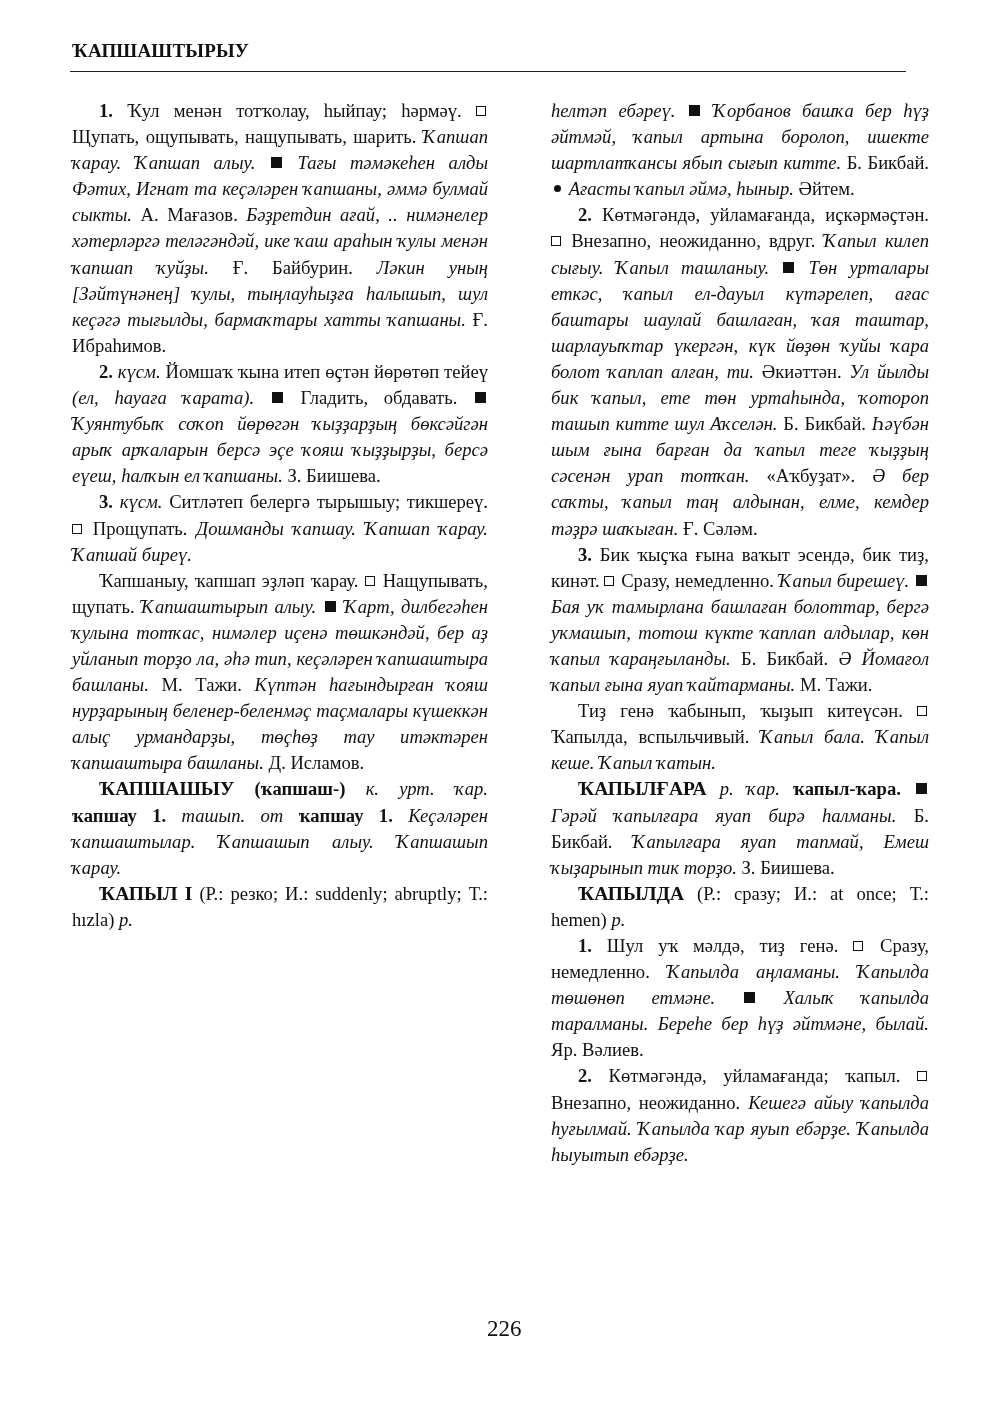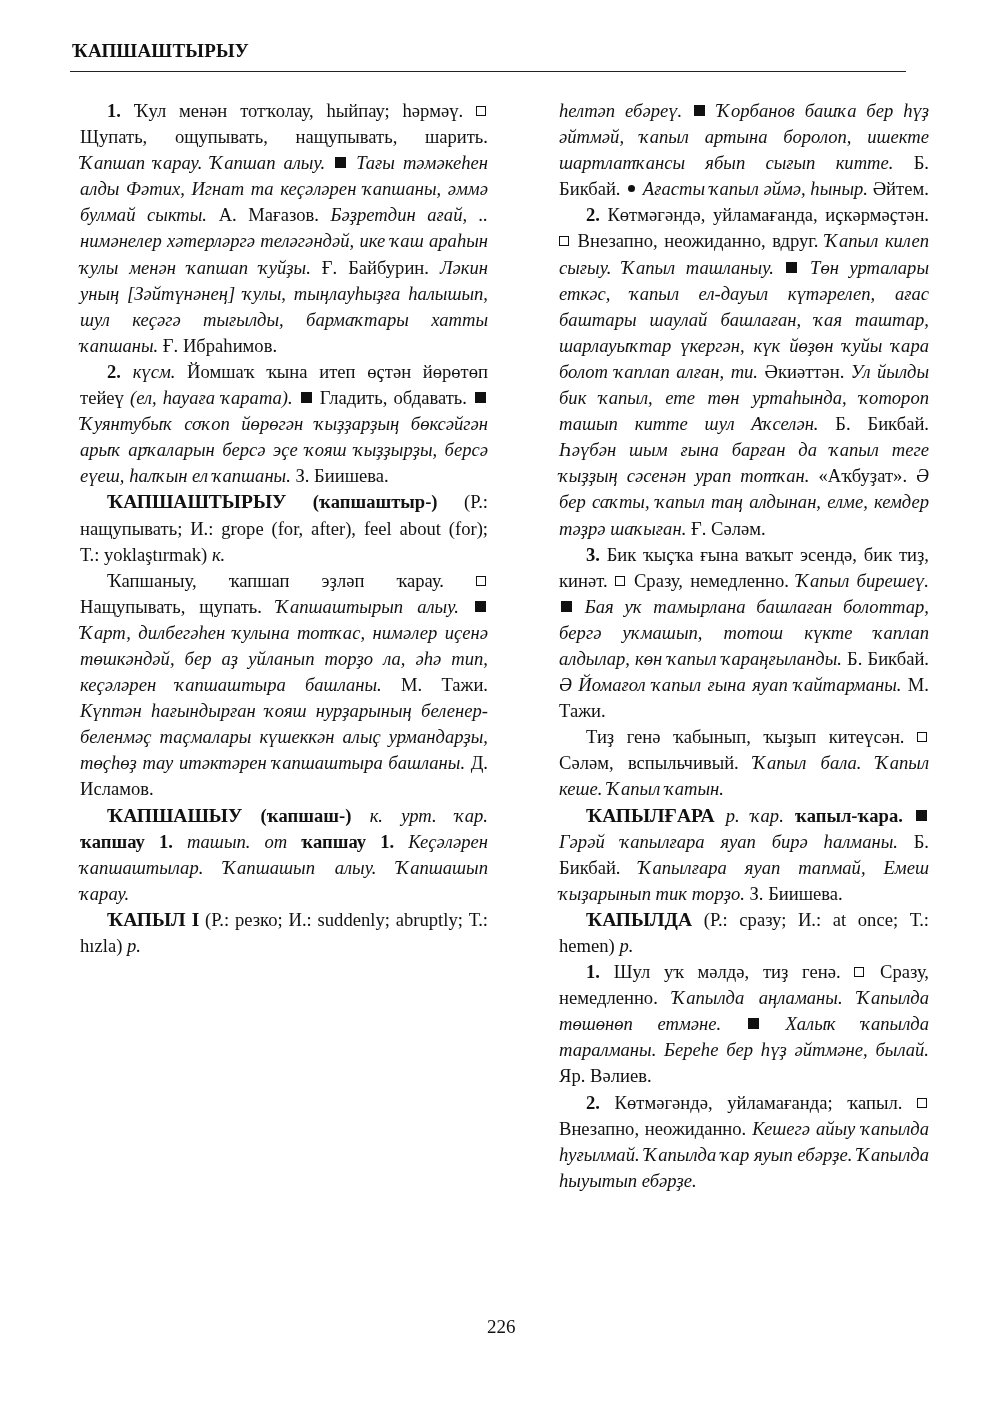--- a/index.html
+++ b/index.html
@@ -6,50 +6,50 @@
   body{width:1000px;height:1425px;position:relative;overflow:hidden;color:#111;
        font-family:"DejaVu Serif","Liberation Serif",serif;}
   .page{position:absolute;left:0;top:0;width:792px;height:1425px;}
   .running-head{position:absolute;left:72px;top:40px;font-weight:bold;font-size:19px;letter-spacing:0.2px;
        font-family:"Liberation Serif","DejaVu Serif",serif;}
   .rule{position:absolute;left:70px;top:71px;width:836px;height:0;border-top:1.6px solid #222;}
   .col{position:absolute;top:98px;font-family:"Liberation Serif","DejaVu Serif",serif;font-size:18.6px;
        line-height:26.1px;text-align:justify;hyphens:manual;}
   .col1{left:72px;width:416px;}
   .col2{left:551px;width:378px;top:98px;}
-  .para{margin:0 0 0 8px;text-indent:0;}
+  .para{margin:0 0 0 0;text-indent:0;}
   .para.ind{text-indent:27px;}
   .b{font-weight:bold;}
   .i{font-style:italic;}
   .hw{font-weight:bold;font-size:19.5px;}
   .sq{display:inline-block;width:10px;height:10px;border:1.4px solid #111;vertical-align:1px;margin-right:2px;box-sizing:border-box;}
   .blk{display:inline-block;width:11px;height:11px;background:#111;vertical-align:1px;margin:0 2px;}
   .dot{display:inline-block;width:7px;height:7px;border-radius:50%;background:#111;vertical-align:3px;margin:0 3px;}
-  .pageno{position:absolute;left:487px;top:1316px;font-size:19px;font-family:"Liberation Serif","DejaVu Serif",serif;}
+  .pageno{position:absolute;left:487px;top:1316px;font-size:23px;font-family:"Liberation Serif","DejaVu Serif",serif;}
 </style>
 </head>
 <body>
 
 <div class="page">
   <div class="running-head">ҠАПШАШТЫРЫУ</div>
   <div class="rule"></div>
 
   <div class="col col1">
       <div class="para ind"><span class="b">1.</span><span> Ҡул менән тотҡолау, һыйпау; һәрмәү. </span><span class="sq"></span><span> Щупать, ощупывать, нащупывать, шарить. </span><span class="i">Ҡапшап ҡарау. Ҡапшап алыу.</span><span> </span><span class="blk"></span><span> </span><span class="i">Тағы тәмәкеһен алды Фәтих, Игнат та кеҫәләрен ҡапшаны, әммә булмай сыкты.</span><span> А. Мағазов. </span><span class="i">Бәҙретдин ағай, .. нимәнелер хәтерләргә теләгәндәй, ике ҡаш араһын ҡулы менән ҡапшап ҡуйҙы.</span><span> Ғ. Байбурин. </span><span class="i">Ләкин уның [Зәйтүнәнең] ҡулы, тыңлауһыҙға һалышып, шул кеҫәгә тығылды, бармаҡтары хатты ҡапшаны.</span><span> Ғ. Ибраһимов.</span></div>
       <div class="para ind"><span class="b">2.</span><span> </span><span class="i">күсм.</span><span> Йомшаҡ ҡына итеп өҫтән йөрөтөп тейеү </span><span class="i">(ел, һауаға ҡарата).</span><span> </span><span class="blk"></span><span> Гладить, обдавать. </span><span class="blk"></span><span> </span><span class="i">Ҡуянтубыҡ соҡоп йөрөгән ҡыҙҙарҙың бөксәйгән арыҡ арҡаларын берсә эҫе ҡояш ҡыҙҙырҙы, берсә еүеш, һалҡын ел ҡапшаны.</span><span> З. Биишева.</span></div>
-      <div class="para ind"><span class="hw">ҠАПШАШТЫРЫУ</span><span> </span><span class="b">(ҡапшаштыр-)</span><span> (Р.: нащупывать; И.: grope (for, after), feel about (for); Т.: yoklaştırmak) </span><span class="i">к.</span></div>
+      <div class="para ind"><span class="b">3.</span><span> </span><span class="i">күсм.</span><span> Ситләтеп белергә тырышыу; тикшереү. </span><span class="sq"></span><span> Прощупать. </span><span class="i">Дошманды ҡапшау. Ҡапшап ҡарау. Ҡапшай биреү.</span></div>
       <div class="para ind"><span>Ҡапшаныу, ҡапшап эҙләп ҡарау. </span><span class="sq"></span><span> Нащупывать, щупать. </span><span class="i">Ҡапшаштырып алыу.</span><span> </span><span class="blk"></span><span> </span><span class="i">Ҡарт, дилбегәһен ҡулына тотҡас, нимәлер иҫенә төшкәндәй, бер аҙ уйланып торҙо ла, әһә тип, кеҫәләрен ҡапшаштыра башланы.</span><span> М. Тажи. </span><span class="i">Күптән һағындырған ҡояш нурҙарының беленер-беленмәҫ таҫмалары күшеккән алыҫ урмандарҙы, төҫһөҙ тау итәктәрен ҡапшаштыра башланы.</span><span> Д. Исламов.</span></div>
       <div class="para ind"><span class="hw">ҠАПШАШЫУ</span><span> </span><span class="b">(ҡапшаш-)</span><span> </span><span class="i">к. урт. ҡар.</span><span> </span><span class="b">ҡапшау 1.</span><span> </span><span class="i">ташып. от</span><span> </span><span class="b">ҡапшау 1.</span><span> </span><span class="i">Кеҫәләрен ҡапшаштылар. Ҡапшашып алыу. Ҡапшашып ҡарау.</span></div>
       <div class="para ind"><span class="hw">ҠАПЫЛ I</span><span> (Р.: резко; И.: suddenly; abruptly; Т.: hızla) </span><span class="i">р.</span></div>
     </div>
   <div class="col col2">
       <div class="para"><span class="i">һелтәп ебәреү.</span><span> </span><span class="blk"></span><span> </span><span class="i">Ҡорбанов башҡа бер һүҙ әйтмәй, ҡапыл артына боролоп, ишекте шартлатҡансы ябып сығып китте.</span><span> Б. Бикбай. </span><span class="dot"></span><span> </span><span class="i">Ағасты ҡапыл әймә, һыныр.</span><span> Әйтем.</span></div>
       <div class="para ind"><span class="b">2.</span><span> Көтмәгәндә, уйламағанда, иҫкәрмәҫтән. </span><span class="sq"></span><span> Внезапно, неожиданно, вдруг. </span><span class="i">Ҡапыл килеп сығыу. Ҡапыл ташланыу.</span><span> </span><span class="blk"></span><span> </span><span class="i">Төн урталары еткәс, ҡапыл ел-дауыл күтәрелеп, ағас баштары шаулай башлаған, ҡая таштар, шарлауыҡтар үкергән, күк йөҙөн ҡуйы ҡара болот ҡаплап алған, ти.</span><span> Әкиәттән. </span><span class="i">Ул йылды бик ҡапыл, ете төн уртаһында, ҡотороп ташып китте шул Аҡселән.</span><span> Б. Бикбай. </span><span class="i">Һәүбән шым ғына барған да ҡапыл теге ҡыҙҙың сәсенән урап тотҡан.</span><span> «Аҡбуҙат». </span><span class="i">Ә бер саҡты, ҡапыл таң алдынан, елме, кемдер тәҙрә шаҡыған.</span><span> Ғ. Сәләм.</span></div>
       <div class="para ind"><span class="b">3.</span><span> Бик ҡыҫҡа ғына ваҡыт эсендә, бик тиҙ, кинәт. </span><span class="sq"></span><span> Сразу, немедленно. </span><span class="i">Ҡапыл бирешеү.</span><span> </span><span class="blk"></span><span> </span><span class="i">Бая уҡ тамырлана башлаған болоттар, бергә уҡмашып, тотош күкте ҡаплап алдылар, көн ҡапыл ҡараңғыланды.</span><span> Б. Бикбай. </span><span class="i">Ә Йомағол ҡапыл ғына яуап ҡайтарманы.</span><span> М. Тажи.</span></div>
-      <div class="para ind"><span>Тиҙ генә ҡабынып, ҡыҙып китеүсән. </span><span class="sq"></span><span> Сәләм, вспыльчивый. </span><span class="i">Ҡапыл бала. Ҡапыл кеше. Ҡапыл ҡатын.</span></div>
+      <div class="para ind"><span>Тиҙ генә ҡабынып, ҡыҙып китеүсән. </span><span class="sq"></span><span> Ҡапылда, вспыльчивый. </span><span class="i">Ҡапыл бала. Ҡапыл кеше. Ҡапыл ҡатын.</span></div>
       <div class="para ind"><span class="hw">ҠАПЫЛҒАРА</span><span> </span><span class="i">р. ҡар.</span><span> </span><span class="b">ҡапыл-ҡара.</span><span> </span><span class="blk"></span><span> </span><span class="i">Гәрәй ҡапылғара яуап бирә һалманы.</span><span> Б. Бикбай. </span><span class="i">Ҡапылғара яуап тапмай, Емеш ҡыҙарынып тик торҙо.</span><span> З. Биишева.</span></div>
       <div class="para ind"><span class="hw">ҠАПЫЛДА</span><span> (Р.: сразу; И.: at once; Т.: hemen) </span><span class="i">р.</span></div>
       <div class="para ind"><span class="b">1.</span><span> Шул уҡ мәлдә, тиҙ генә. </span><span class="sq"></span><span> Сразу, немедленно. </span><span class="i">Ҡапылда аңламаны. Ҡапылда төшөнөп етмәне.</span><span> </span><span class="blk"></span><span> </span><span class="i">Халыҡ ҡапылда таралманы. Береһе бер һүҙ әйтмәне, былай.</span><span> Яр. Вәлиев.</span></div>
       <div class="para ind"><span class="b">2.</span><span> Көтмәгәндә, уйламағанда; ҡапыл. </span><span class="sq"></span><span> Внезапно, неожиданно. </span><span class="i">Кешегә айыу ҡапылда һуғылмай. Ҡапылда ҡар яуып ебәрҙе. Ҡапылда һыуытып ебәрҙе.</span></div>
     </div>
 
   <div class="pageno">226</div>
 </div>
 
 </body></html>

